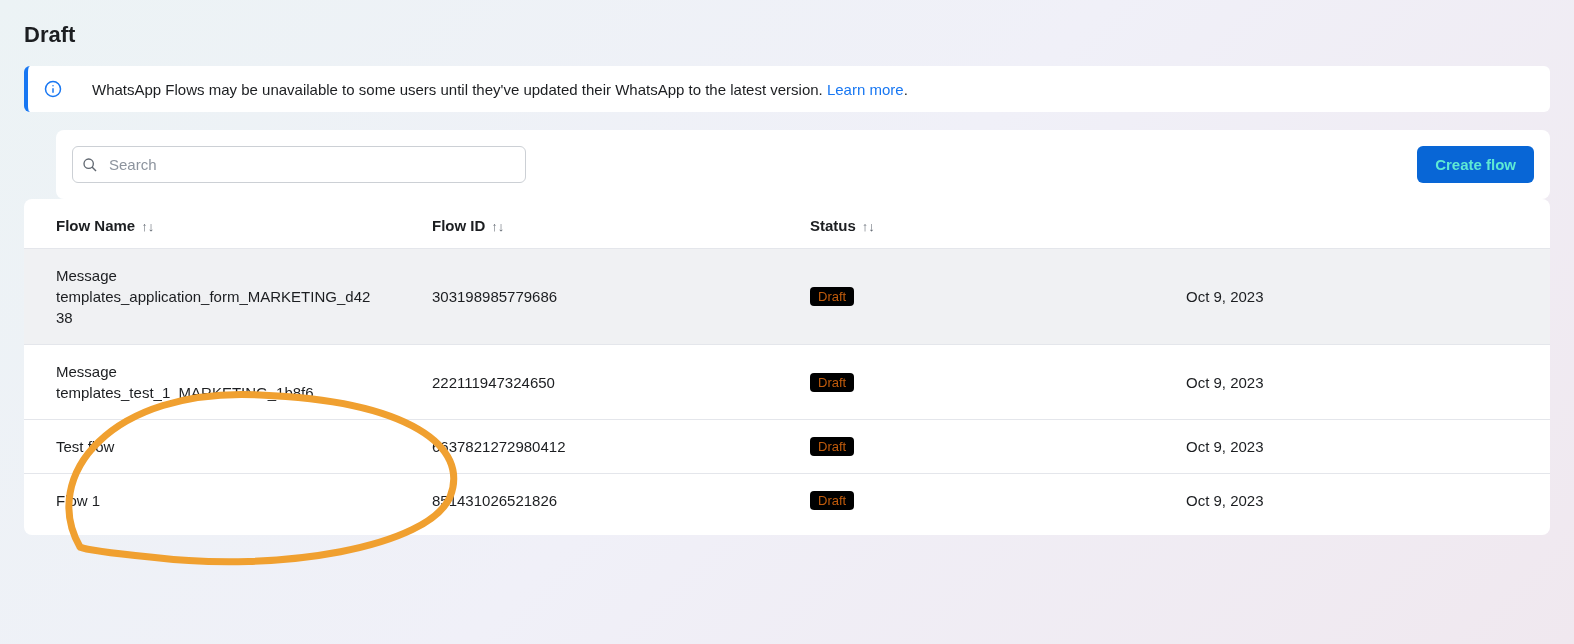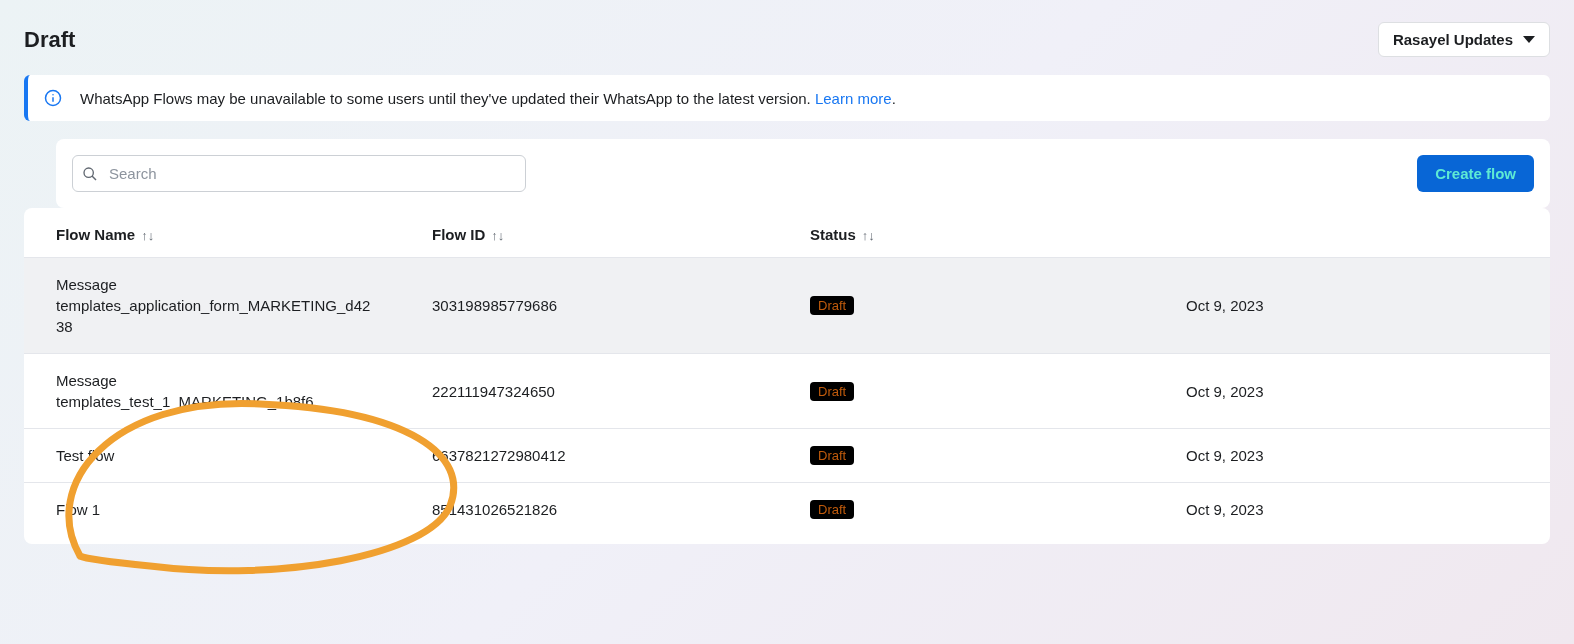--- a/index.html
+++ b/index.html
@@ -40,21 +40,21 @@
   border-right: 6px solid transparent;
   border-top: 7px solid #1c1e21;
 }
 .info-banner {
   background: #fff;
   border-left: 4px solid #1877f2;
   border-radius: 6px;
   padding: 14px 16px;
   display: flex;
   align-items: center;
-  gap: 18px;
+  gap: 30px;
   font-size: 15px;
   color: #1c1e21;
 }
 .info-banner a { color: #1877f2; text-decoration: none; }
 .info-icon {
   width: 18px; height: 18px; flex-shrink: 0;
 }
 .card {
   background: #fff;
   border-radius: 8px;
@@ -143,24 +143,20 @@
   top: 178px;
   width: 420px;
   height: 190px;
 }
 </style>
 </head>
 <body>
 
 <div class="header-row">
   <h1 class="page-title">Draft</h1>
-  <div class="dropdown">
-    <span>Rasayel Updates</span>
-    <span class="triangle-down"></span>
-  </div>
 </div>
 
 <div class="info-banner">
   <svg class="info-icon" viewBox="0 0 24 24" fill="none" stroke="#1877f2" stroke-width="2">
     <circle cx="12" cy="12" r="10"></circle>
     <line x1="12" y1="11" x2="12" y2="17"></line>
     <circle cx="12" cy="7.5" r="1" fill="#1877f2" stroke="none"></circle>
   </svg>
   <span>
     <span>WhatsApp Flows may be unavailable to some users until they've updated their WhatsApp to the latest version. </span><a href="#">Learn more</a><span>.</span>

